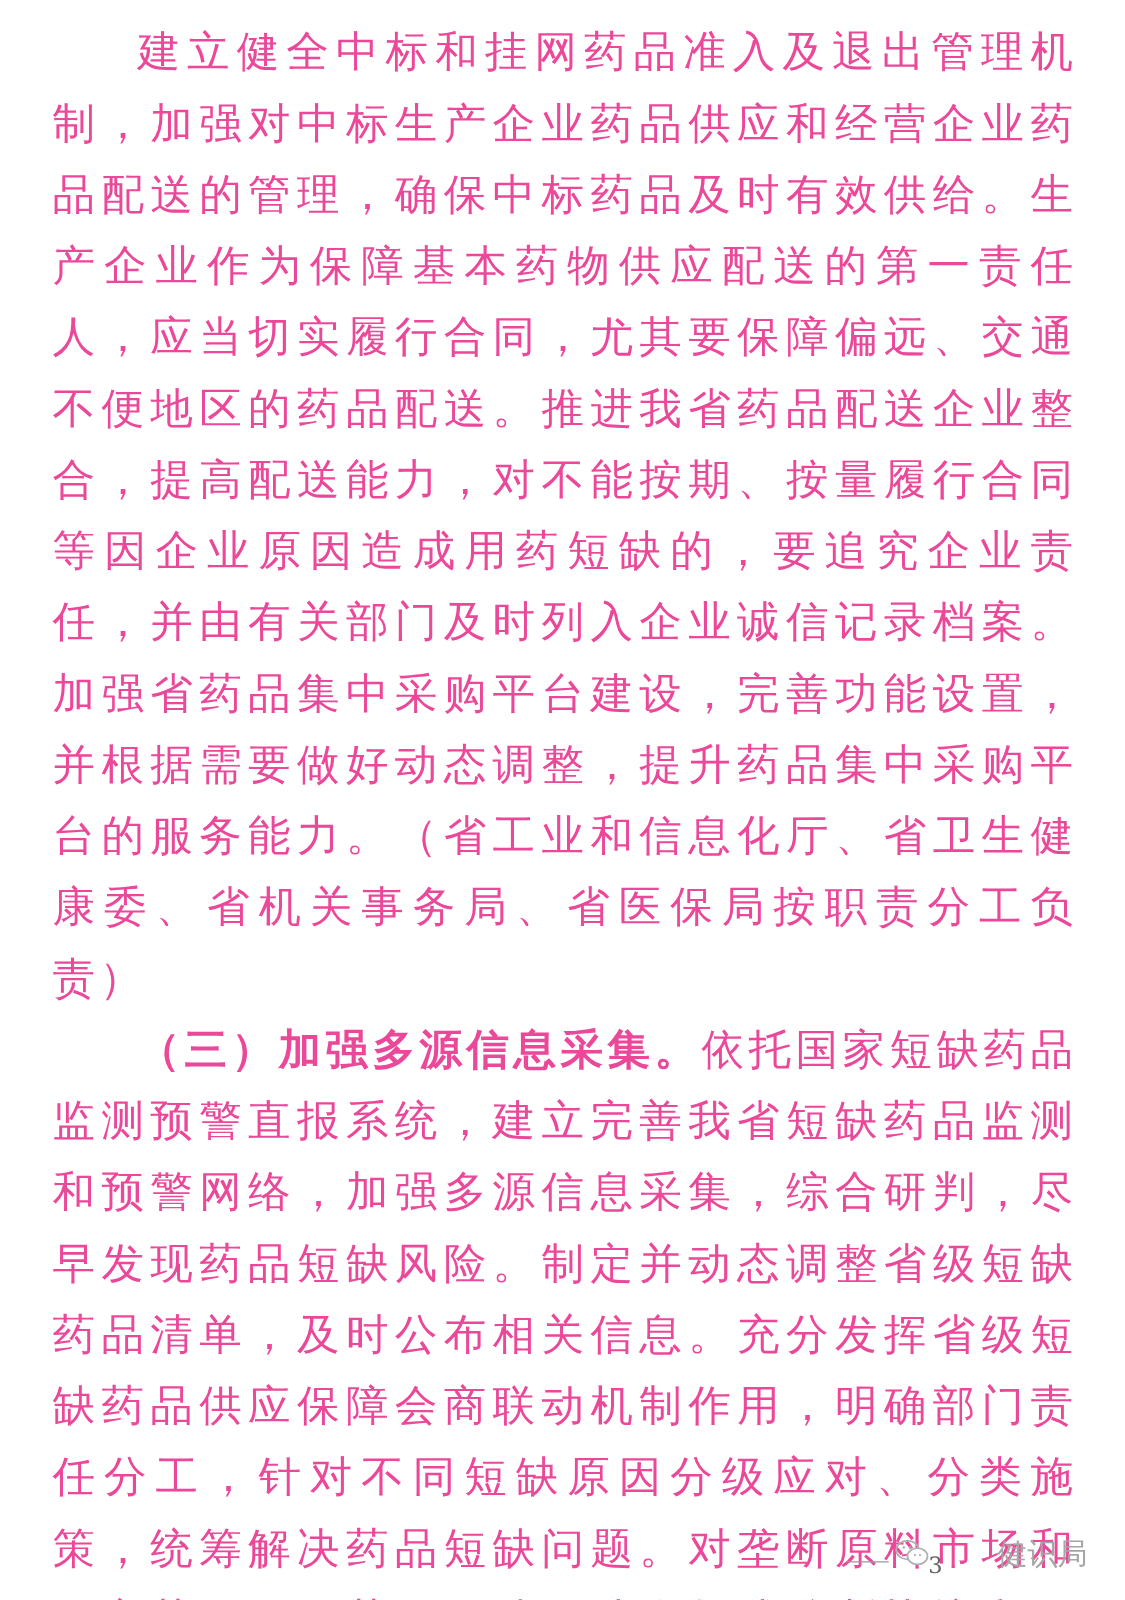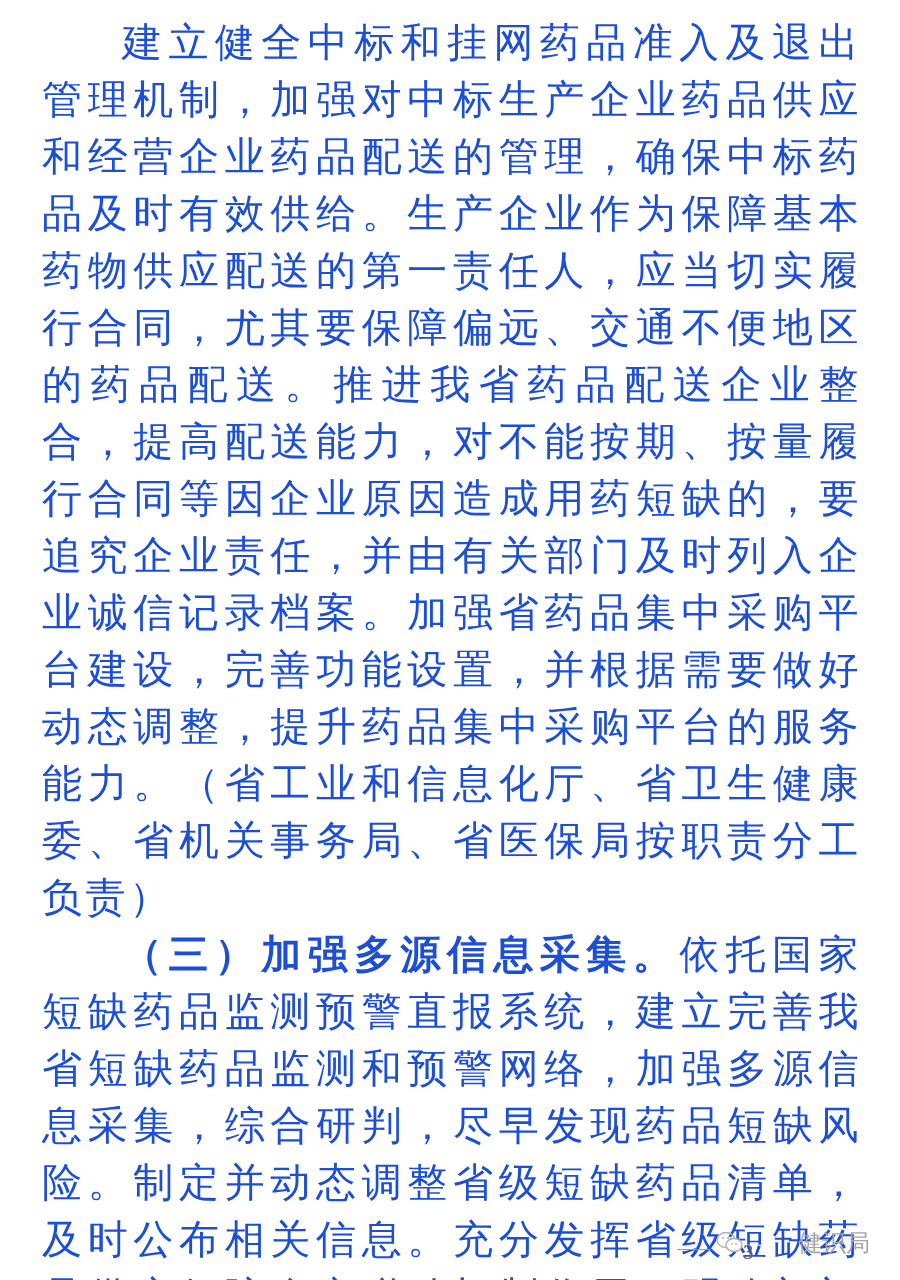--- a/index.html
+++ b/index.html
@@ -16,26 +16,26 @@
       color: #222222;
     }
     .page {
       position: absolute;
       left: 42px;
       top: 14px;
       width: 820px;
     }
     .para {
       margin: 0;
-      font-size: 40px;
+      font-size: 34px;
       line-height: 57px;
       letter-spacing: 3.6px;
       text-align: justify;
       text-indent: 2em;
-      color: #1d4ed8;
+      color: #ec4899;
     }
     .para-heading {
       font-family: "DejaVu Sans", "Liberation Sans", sans-serif;
       font-weight: bold;
     }
     .footer {
       position: absolute;
       right: 30px;
       top: 1222px;
       display: flex;

